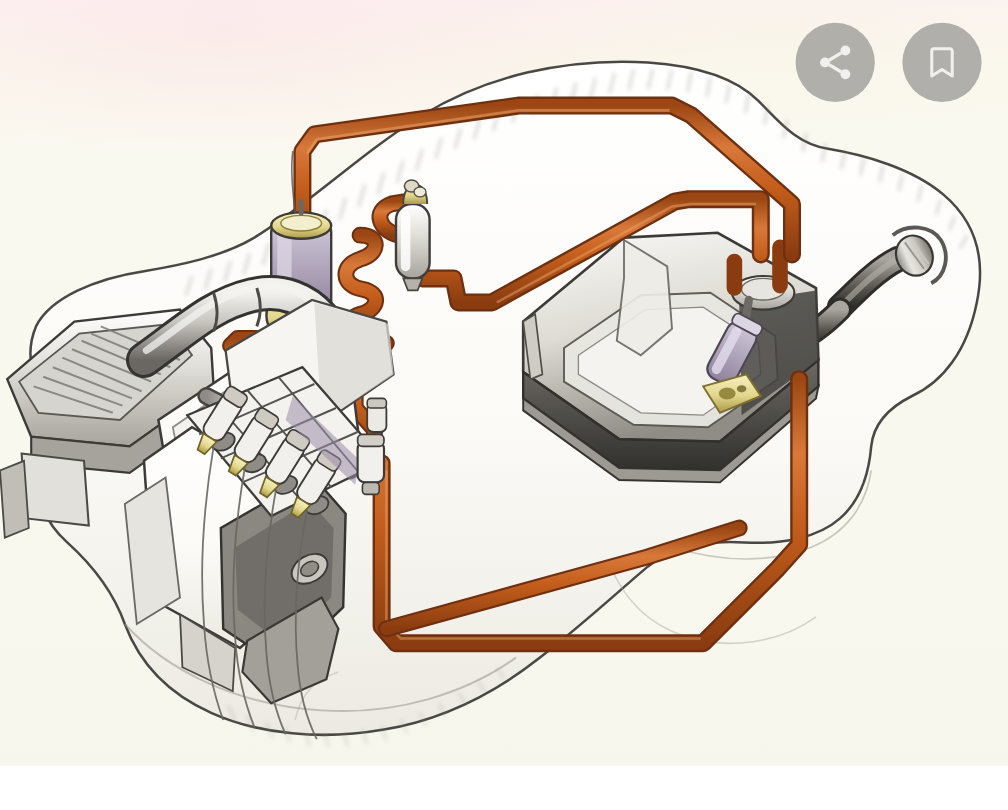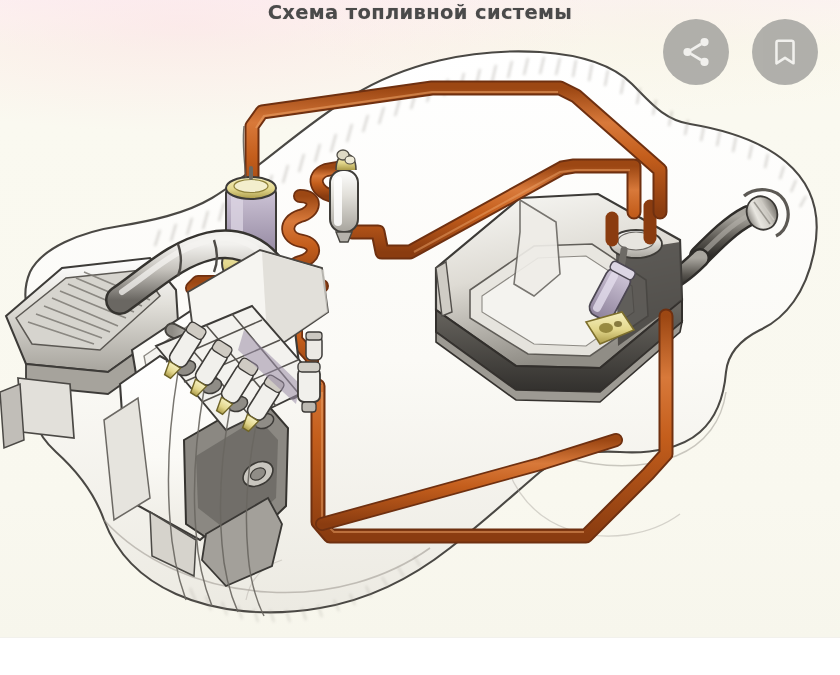--- a/index.html
+++ b/index.html
@@ -520,21 +520,20 @@
           <path d="M256,425 C248,466 244,510 248,554 C250,580 256,600 264,616"></path>
         </g>
 
         <g>
           <rect x="306" y="336" width="16" height="24" rx="5" fill="#eceae5" stroke="#3d3b38" stroke-width="1.5"></rect>
           <rect x="306" y="332" width="16" height="8" rx="3" fill="#cbc8c1" stroke="#3d3b38" stroke-width="1.3"></rect>
         </g>
       </svg>
     </div>
 
-    <div id="title">Схема топливной системы</div>
 
     <button class="action-btn" id="share-btn" aria-label="Поделиться">
       <svg width="34" height="34" viewBox="0 0 24 24">
         <circle cx="18" cy="5" r="2.9" fill="#f0f0ee"></circle>
         <circle cx="6" cy="12" r="2.9" fill="#f0f0ee"></circle>
         <circle cx="18" cy="19" r="2.9" fill="#f0f0ee"></circle>
         <line x1="8.4" y1="10.7" x2="15.6" y2="6.4" stroke="#f0f0ee" stroke-width="2"></line>
         <line x1="8.4" y1="13.3" x2="15.6" y2="17.6" stroke="#f0f0ee" stroke-width="2"></line>
       </svg>
     </button>

